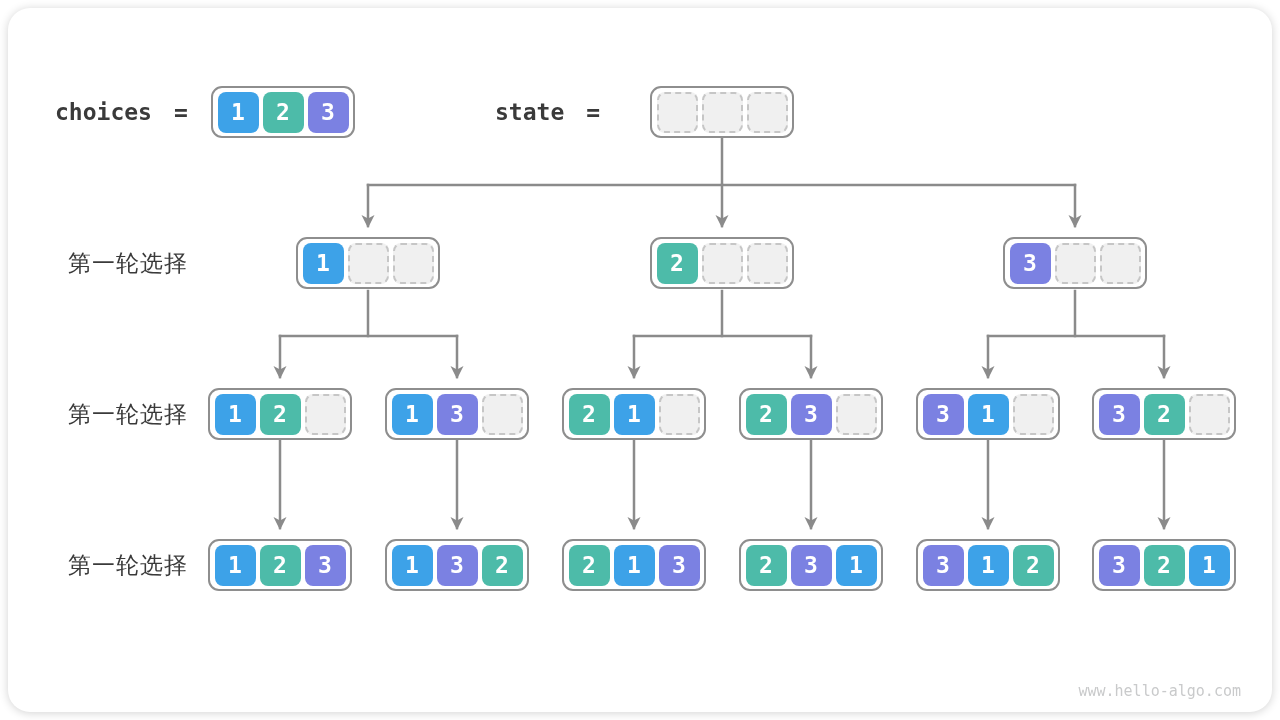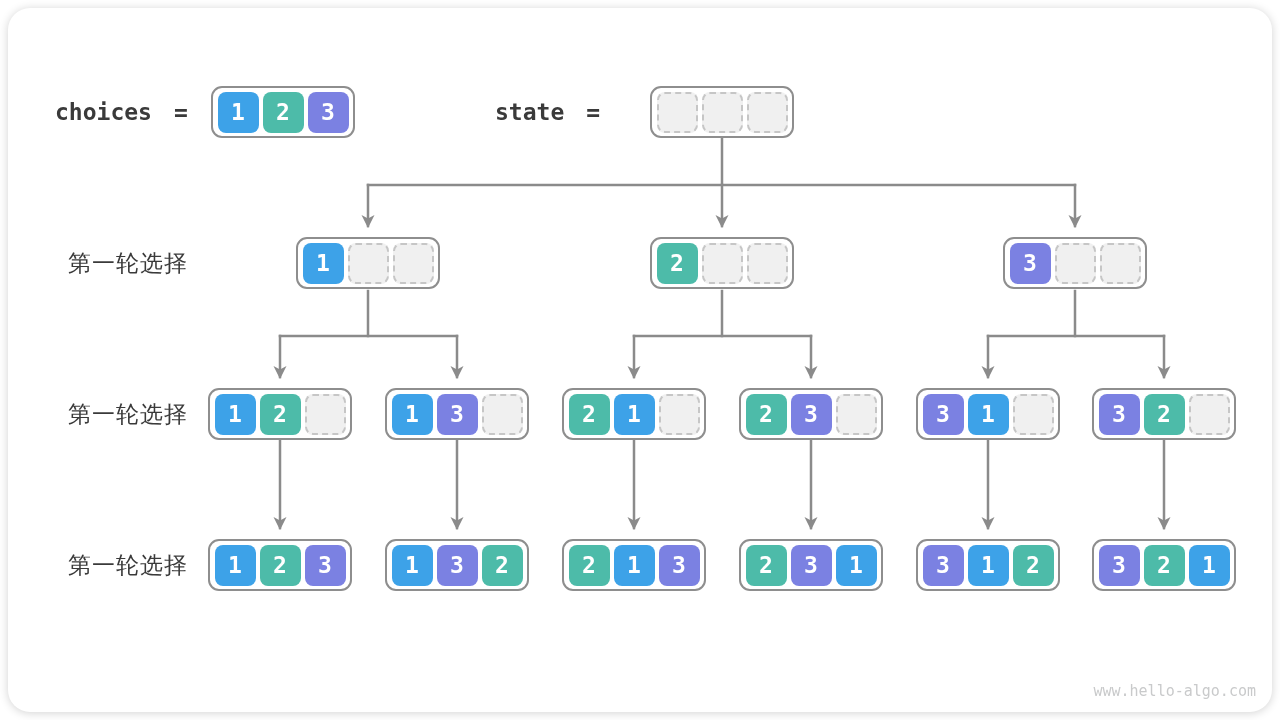--- a/index.html
+++ b/index.html
@@ -88,21 +88,21 @@
   }
   .cell.c1 { background: var(--c1, #3DA2E8); }
   .cell.c2 { background: var(--c2, #4DBBA9); }
   .cell.c3 { background: var(--c3, #7B81E2); }
   .cell.empty {
     background: var(--empty_fill, #F0F0F0);
     border: 2px dashed var(--empty_border, #C6C6C6);
   }
   .watermark {
     position: absolute;
-    right: 24px;
+    right: 39px;
     bottom: 20px;
     font-family: "DejaVu Sans Mono", monospace;
     font-size: 15px;
     color: var(--watermark, #C9CACB);
     margin-left: 10px;
   }
 </style>
 </head>
 <body>
 

